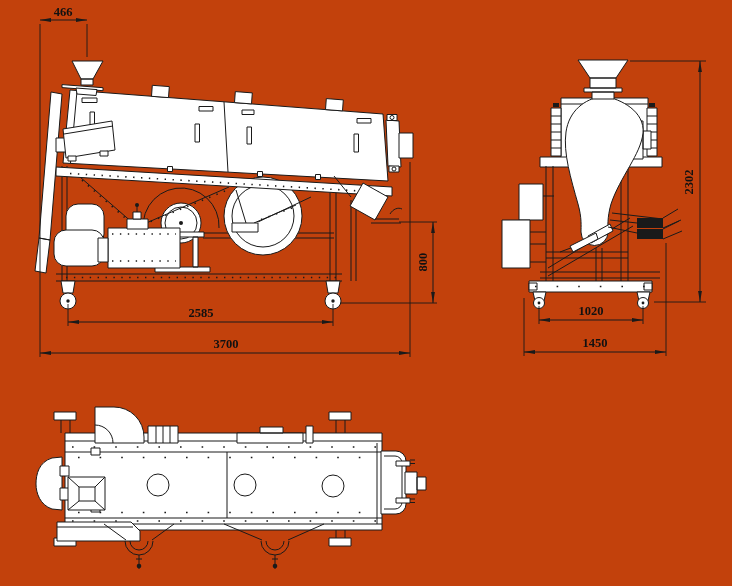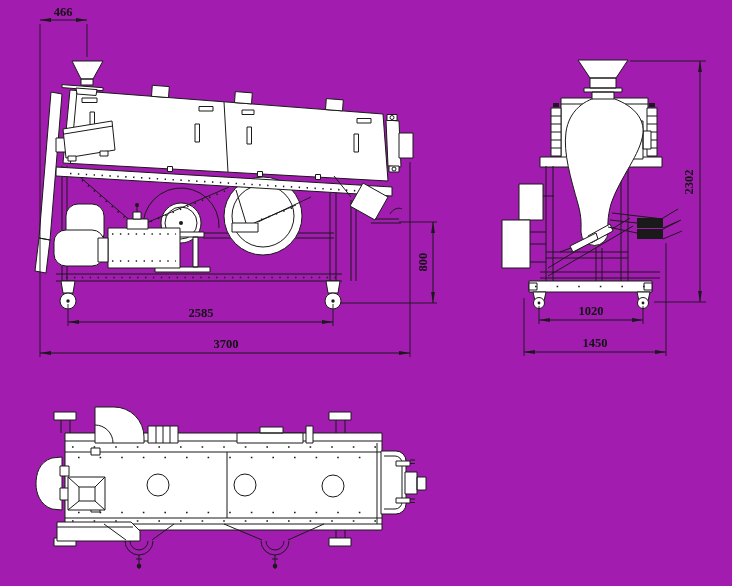--- a/index.html
+++ b/index.html
@@ -1,16 +1,16 @@
 <!DOCTYPE html>
 <html><head>
 <meta charset="utf-8">
 <style>
   html,body{margin:0;padding:0;background:#ffffff;}
-  .stage{width:732px;height:586px;background:#a21caf;position:relative;overflow:hidden;}
+  .stage{width:732px;height:586px;background:#c2410c;position:relative;overflow:hidden;}
   svg{display:block;}
   svg *{vector-effect:non-scaling-stroke;}
   .ln{fill:none;stroke:#1a1a1a;stroke-width:1;stroke-linecap:butt;stroke-linejoin:miter;}
   .w{fill:#ffffff;stroke:#1a1a1a;stroke-width:1;stroke-linejoin:miter;}
   .k{fill:#1a1a1a;stroke:none;}
   .dot{fill:none;stroke:#1a1a1a;stroke-width:1.6;stroke-dasharray:1.4 6.5;}
   .dotb{fill:none;stroke:#1a1a1a;stroke-width:1.6;stroke-dasharray:1.6 20;}
   .dim{fill:none;stroke:#1a1a1a;stroke-width:1;}
   .ext{fill:none;stroke:#1a1a1a;stroke-width:0.9;}
   text.t{font:bold 12.5px "Liberation Serif", serif;fill:#111111;text-anchor:middle;}

